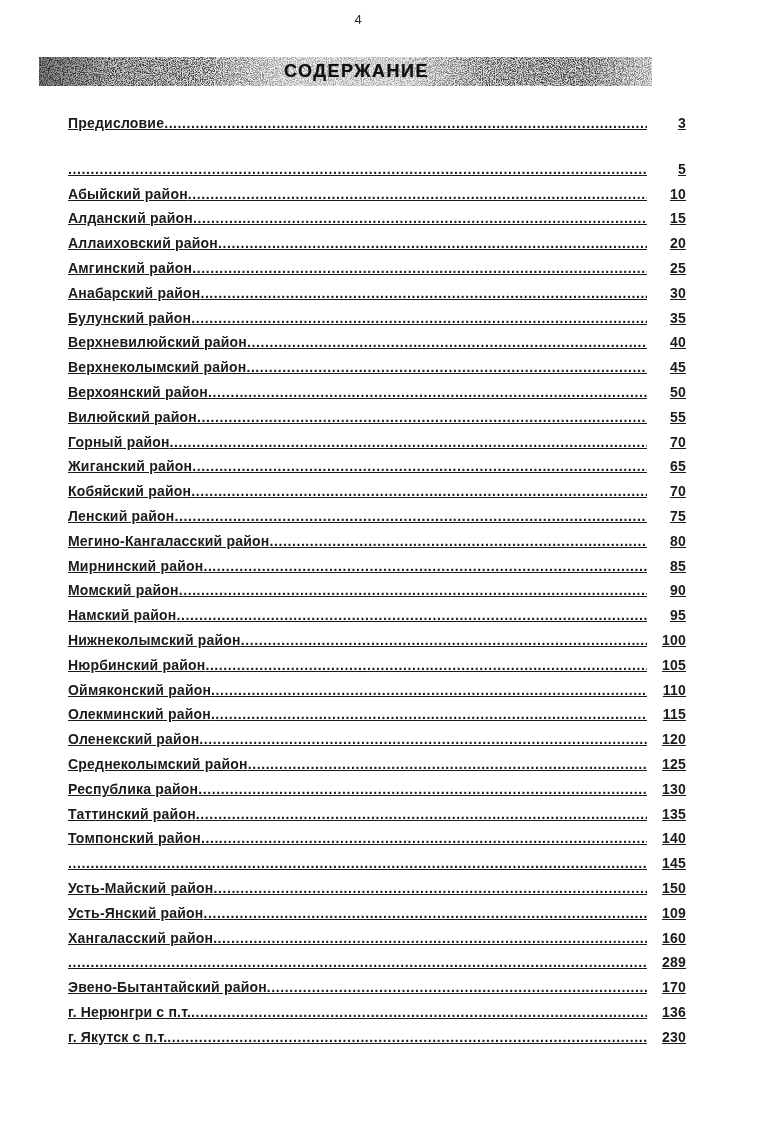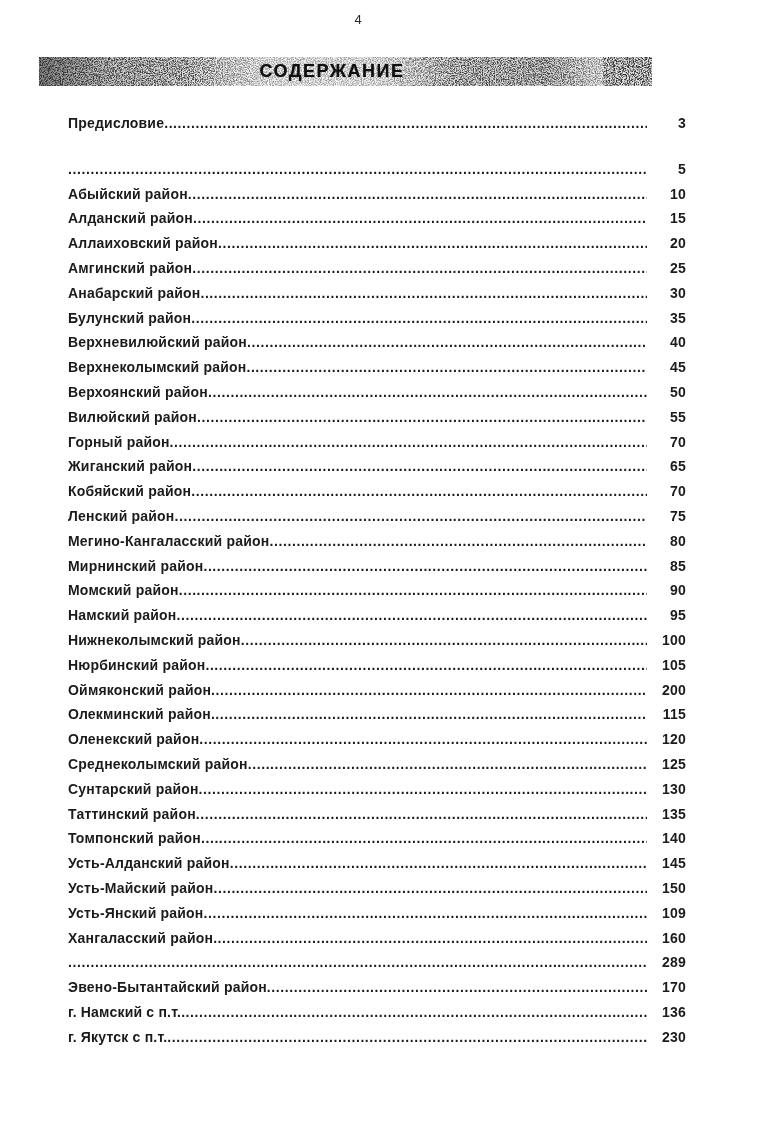--- a/index.html
+++ b/index.html
@@ -22,21 +22,21 @@
     width: 716px;
     text-align: center;
     font-size: 13px;
     font-weight: 400;
     color: #2a2a2a;
   }
   .band {
     position: absolute;
     left: 39px;
     top: 57px;
-    width: 564px;
+    width: 613px;
     height: 29px;
   }
   .band-noise {
     position: absolute;
     inset: 0;
     display: block;
   }
   .band::after {
     content: "";
     position: absolute;
@@ -64,20 +64,21 @@
     letter-spacing: 1.5px;
     color: #101010;
     z-index: 2;
     text-shadow: 0 0 1px rgba(0,0,0,0.55);
   }
   .toc {
     position: absolute;
     left: 68px;
     top: 111px;
     width: 618px;
+    text-decoration: underline;
   }
   .toc-row {
     display: flex;
     align-items: baseline;
     height: 24.8px;
     line-height: 24.8px;
     font-size: 14px;
     font-weight: 700;
     letter-spacing: 0.2px;
     white-space: nowrap;
@@ -252,21 +253,21 @@
 
   <div class="toc-row">
     <span class="toc-label">Нюрбинский район</span>
     <span class="toc-leader">....................................................................................................................................................................................</span>
     <span class="toc-page">105</span>
   </div>
 
   <div class="toc-row">
     <span class="toc-label">Оймяконский район</span>
     <span class="toc-leader">....................................................................................................................................................................................</span>
-    <span class="toc-page">200</span>
+    <span class="toc-page">110</span>
   </div>
 
   <div class="toc-row">
     <span class="toc-label">Олекминский район</span>
     <span class="toc-leader">....................................................................................................................................................................................</span>
     <span class="toc-page">115</span>
   </div>
 
   <div class="toc-row">
     <span class="toc-label">Оленекский район</span>
@@ -274,39 +275,38 @@
     <span class="toc-page">120</span>
   </div>
 
   <div class="toc-row">
     <span class="toc-label">Среднеколымский район</span>
     <span class="toc-leader">....................................................................................................................................................................................</span>
     <span class="toc-page">125</span>
   </div>
 
   <div class="toc-row">
-    <span class="toc-label">Сунтарский район</span>
+    <span class="toc-label">Республика район</span>
     <span class="toc-leader">....................................................................................................................................................................................</span>
     <span class="toc-page">130</span>
   </div>
 
   <div class="toc-row">
     <span class="toc-label">Таттинский район</span>
     <span class="toc-leader">....................................................................................................................................................................................</span>
     <span class="toc-page">135</span>
   </div>
 
   <div class="toc-row">
     <span class="toc-label">Томпонский район</span>
     <span class="toc-leader">....................................................................................................................................................................................</span>
     <span class="toc-page">140</span>
   </div>
 
   <div class="toc-row">
-    <span class="toc-label">Усть-Алданский район</span>
     <span class="toc-leader">....................................................................................................................................................................................</span>
     <span class="toc-page">145</span>
   </div>
 
   <div class="toc-row">
     <span class="toc-label">Усть-Майский район</span>
     <span class="toc-leader">....................................................................................................................................................................................</span>
     <span class="toc-page">150</span>
   </div>
 
@@ -327,21 +327,21 @@
     <span class="toc-page">289</span>
   </div>
 
   <div class="toc-row">
     <span class="toc-label">Эвено-Бытантайский район</span>
     <span class="toc-leader">....................................................................................................................................................................................</span>
     <span class="toc-page">170</span>
   </div>
 
   <div class="toc-row">
-    <span class="toc-label">г. Намский с п.т.</span>
+    <span class="toc-label">г. Нерюнгри с п.т.</span>
     <span class="toc-leader">....................................................................................................................................................................................</span>
     <span class="toc-page">136</span>
   </div>
 
   <div class="toc-row">
     <span class="toc-label">г. Якутск с п.т.</span>
     <span class="toc-leader">....................................................................................................................................................................................</span>
     <span class="toc-page">230</span>
   </div>
 </div>

